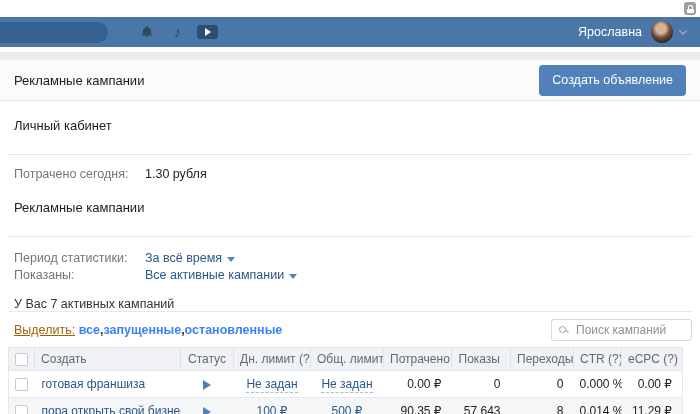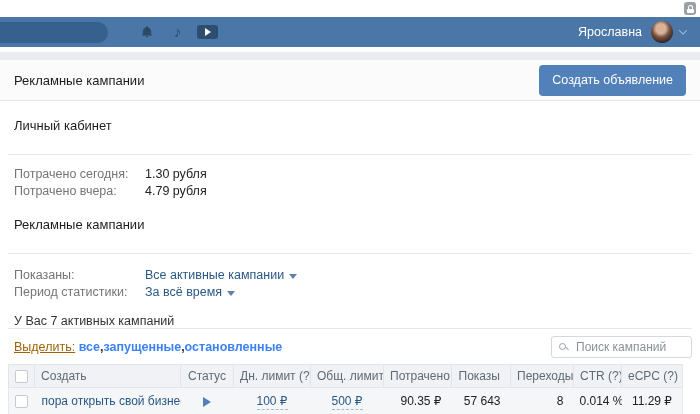--- a/index.html
+++ b/index.html
@@ -132,40 +132,36 @@
 
   <div>
     <div class="sec-head">
       <span>Личный кабинет</span>
     </div>
     <div class="kv">
       <div class="kv-row">
         <span class="kv-label">Потрачено сегодня:</span>
         <span class="kv-value">1.30 рубля</span>
       </div>
-      <div class="kv-row">
-        <span class="kv-label">Потрачено вчера:</span>
-        <span class="kv-value">4.79 рубля</span>
-      </div>
     </div>
   </div>
 
   <div>
     <div class="sec-head">
       <span>Рекламные кампании</span>
     </div>
 
     <div class="filters">
       <div class="kv-row">
+        <span class="kv-label">Период статистики:</span>
+        <span class="drop-value"><span>За всё время</span><span class="drop-arrow"></span></span>
+      </div>
+      <div class="kv-row">
         <span class="kv-label">Показаны:</span>
         <span class="drop-value"><span>Все активные кампании</span><span class="drop-arrow"></span></span>
-      </div>
-      <div class="kv-row">
-        <span class="kv-label">Период статистики:</span>
-        <span class="drop-value"><span>За всё время</span><span class="drop-arrow"></span></span>
       </div>
     </div>
 
     <div class="summary-line">У Вас 7 активных кампаний</div>
 
     <div class="toolbar">
       <span class="select-label">Выделить:</span>&nbsp;
       <span class="select-link">все</span>
       <span class="select-link">запущенные</span>
       <span class="select-link last">остановленные</span>
@@ -198,20 +194,34 @@
           <th class="th-center">Дн. лимит (?)</th>
           <th class="th-center">Общ. лимит</th>
           <th class="th-right">Потрачено</th>
           <th class="th-right">Показы</th>
           <th class="th-right">Переходы</th>
           <th class="th-right">CTR (?)</th>
           <th class="th-right">eCPC (?)</th>
         </tr>
       </thead>
       <tbody>
+        <tr>
+          <td class="td-center">
+              <div class="cbx"></div>
+            </td>
+          <td class="td-name">готовая франшиза</td>
+          <td class="td-center"><span class="play-tri"></span></td>
+          <td class="td-center"><span class="limit-link">Не задан</span></td>
+          <td class="td-center"><span class="limit-link">Не задан</span></td>
+          <td class="td-right">0.00 ₽</td>
+          <td class="td-right">0</td>
+          <td class="td-right">0</td>
+          <td class="td-right">0.000 %</td>
+          <td class="td-right">0.00 ₽</td>
+        </tr>
         <tr class="alt">
           <td class="td-center">
               <div class="cbx"></div>
             </td>
           <td class="td-name">пора открыть свой бизнес</td>
           <td class="td-center"><span class="play-tri"></span></td>
           <td class="td-center"><span class="limit-link">100 ₽</span></td>
           <td class="td-center"><span class="limit-link">500 ₽</span></td>
           <td class="td-right">90.35 ₽</td>
           <td class="td-right">57 643</td>

